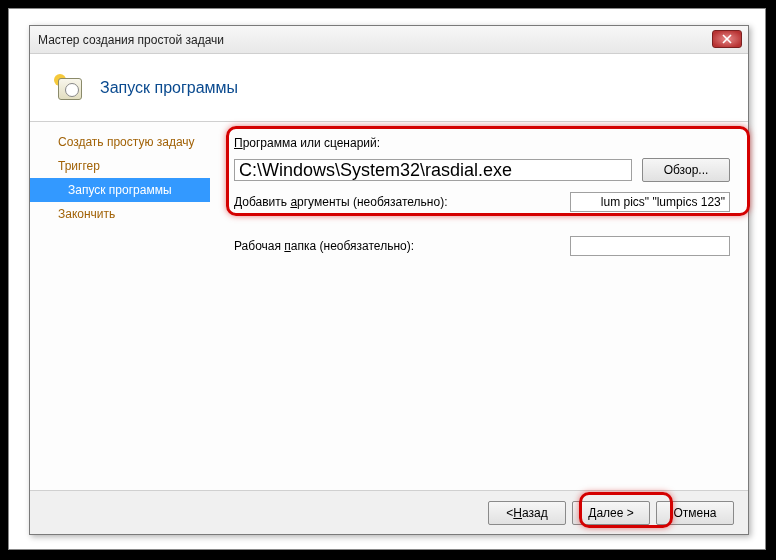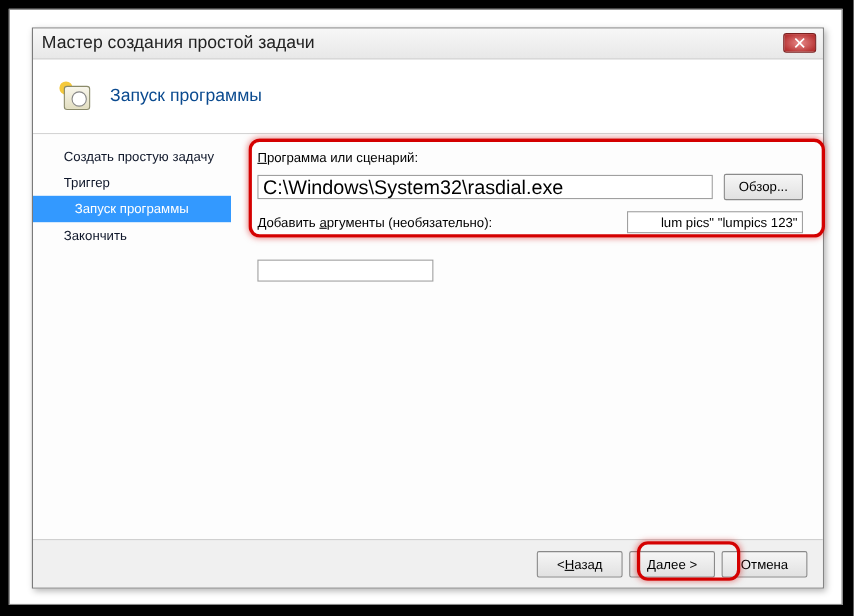--- a/index.html
+++ b/index.html
@@ -35,21 +35,21 @@
   .titlebar {
     height: 28px;
     background: linear-gradient(#f7f7f7, #e8e8e8);
     border-bottom: 1px solid #cfcfcf;
     display: flex;
     align-items: center;
     padding: 0 4px 0 8px;
     position: relative;
   }
   .title-text {
-    font-size: 16px;
+    font-size: 12px;
     color: #222;
   }
   .close-btn {
     position: absolute;
     right: 6px;
     top: 4px;
     width: 30px;
     height: 18px;
     background: radial-gradient(ellipse at center, #e88a8a 0%, #b73333 80%);
     border: 1px solid #7a2020;
@@ -114,21 +114,21 @@
   .sidebar {
     position: absolute;
     left: 0;
     top: 0;
     width: 180px;
     height: 100%;
     padding-top: 8px;
   }
   .sidebar-item {
     padding: 4px 8px 4px 28px;
-    color: #0f172a;
+    color: #a16207;
     cursor: default;
     font-size: 12px;
     line-height: 16px;
   }
   .sidebar-item.child {
     padding-left: 38px;
   }
   .sidebar-item.selected {
     background: #3399ff;
     color: #fff;
@@ -159,21 +159,21 @@
   .text-input {
     flex: 1;
     height: 22px;
     border: 1px solid #a0a0a0;
     background: #fff;
     padding: 2px 4px;
     font-size: 18px;
     font-family: inherit;
   }
   .browse-btn {
-    width: 72px;
+    width: 88px;
     height: 24px;
     border: 1px solid #8a8a8a;
     background: linear-gradient(#f6f6f6,#e1e1e1);
     border-radius: 2px;
     font-size: 12px;
     display:flex;align-items:center;justify-content:center;
   }
   .arg-row {
     display: flex;
     justify-content: space-between;
@@ -277,20 +277,21 @@
           <input class="text-input" type="text" value="C:\Windows\System32\rasdial.exe" style="">
           <div class="browse-btn">Обзор...</div>
         </div>
 
         <div class="arg-row">
           <span><span>Добавить </span><span class="u">а</span><span>ргументы (необязательно):</span></span>
           <input class="arg-input" type="text" value="lum pics&quot; &quot;lumpics 123&quot;" style="">
         </div>
 
         <div class="arg-row">
+          <span><span>Рабочая </span><span class="u">п</span><span>апка (необязательно):</span></span>
           <input class="arg-input" type="text" value="" style="">
         </div>
 
       </div>
     </div>
 
     <div class="footer">
       <div class="footer-btn">
         <span>&lt; </span>
           <span class="u">Н</span>

